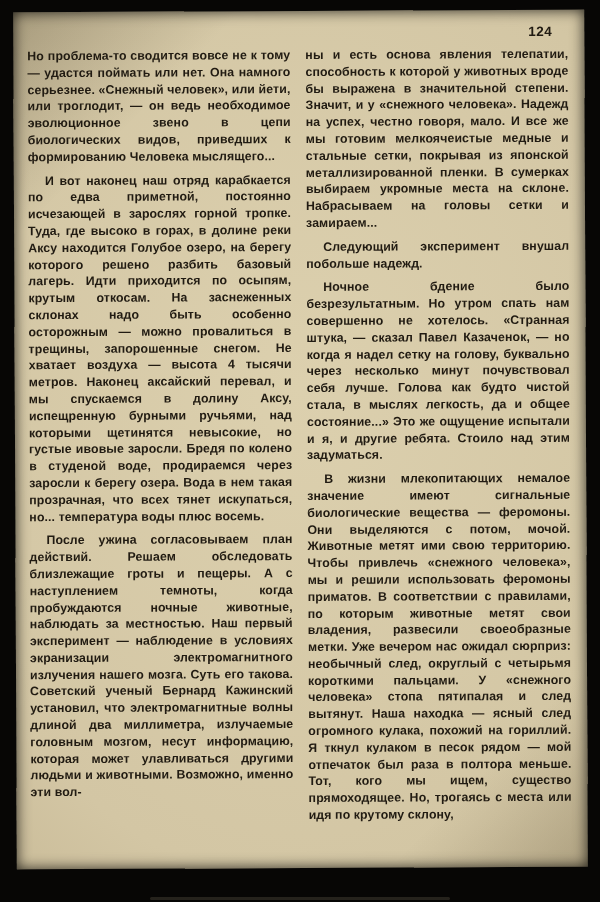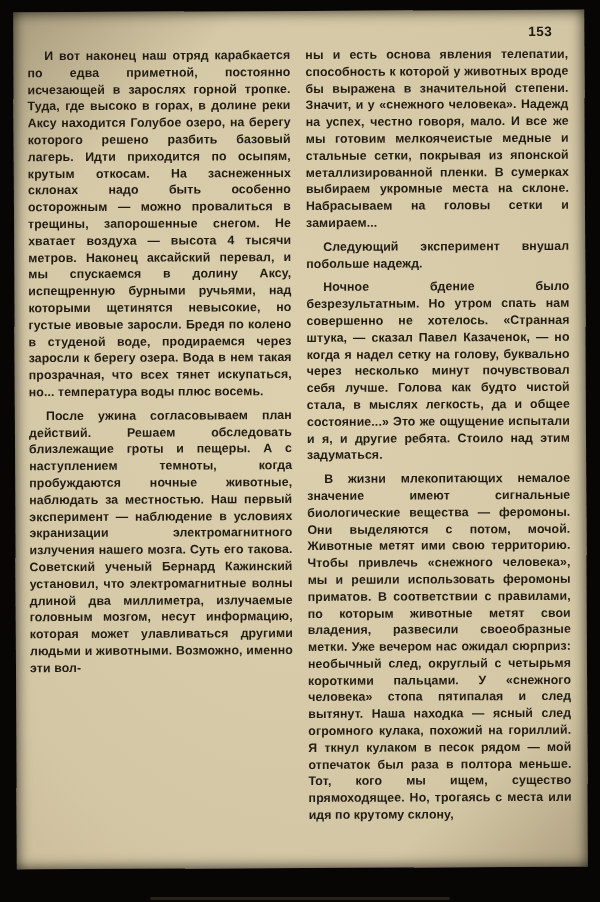--- a/index.html
+++ b/index.html
@@ -42,23 +42,24 @@
   .bottom-edge{
     position:absolute;left:150px;bottom:2px;width:300px;height:3px;
     background:#3a352c;border-radius:2px;opacity:0.6;
   }
 </style>
 </head>
 <body>
 
 <div class="scan">
   <div class="paper">
-    <div class="page-number">153</div>
+    <div class="page-number">124</div>
     <div class="cols">
       <div class="col">
+        <p>Но проблема-то сводится вовсе не к тому — удастся поймать или нет. Она намного серьезнее. «Снежный человек», или йети, или троглодит, — он ведь необходимое эволюционное звено в цепи биологических видов, приведших к формированию Человека мыслящего...</p>
         <p class="indent">И вот наконец наш отряд карабкается по едва приметной, постоянно исчезающей в зарослях горной тропке. Туда, где высоко в горах, в долине реки Аксу находится Голубое озеро, на берегу которого решено разбить базовый лагерь. Идти приходится по осыпям, крутым откосам. На заснеженных склонах надо быть особенно осторожным — можно провалиться в трещины, запорошенные снегом. Не хватает воздуха — высота 4 тысячи метров. Наконец аксайский перевал, и мы спускаемся в долину Аксу, испещренную бурными ручьями, над которыми щетинятся невысокие, но густые ивовые заросли. Бредя по колено в студеной воде, продираемся через заросли к берегу озера. Вода в нем такая прозрачная, что всех тянет искупаться, но... температура воды плюс восемь.</p>
         <p class="indent">После ужина согласовываем план действий. Решаем обследовать близлежащие гроты и пещеры. А с наступлением темноты, когда пробуждаются ночные животные, наблюдать за местностью. Наш первый эксперимент — наблюдение в условиях экранизации электромагнитного излучения нашего мозга. Суть его такова. Советский ученый Бернард Кажинский установил, что электромагнитные волны длиной два миллиметра, излучаемые головным мозгом, несут информацию, которая может улавливаться другими людьми и животными. Возможно, именно эти вол-</p>
       </div>
       <div class="col">
         <p>ны и есть основа явления телепатии, способность к которой у животных вроде бы выражена в значительной степени. Значит, и у «снежного человека». Надежд на успех, честно говоря, мало. И все же мы готовим мелкоячеистые медные и стальные сетки, покрывая из японской металлизированной пленки. В сумерках выбираем укромные места на склоне. Набрасываем на головы сетки и замираем...</p>
         <p class="indent">Следующий эксперимент внушал побольше надежд.</p>
         <p class="indent">Ночное бдение было безрезультатным. Но утром спать нам совершенно не хотелось. «Странная штука, — сказал Павел Казаченок, — но когда я надел сетку на голову, буквально через несколько минут почувствовал себя лучше. Голова как будто чистой стала, в мыслях легкость, да и общее состояние...» Это же ощущение испытали и я, и другие ребята. Стоило над этим задуматься.</p>
         <p class="indent">В жизни млекопитающих немалое значение имеют сигнальные биологические вещества — феромоны. Они выделяются с потом, мочой. Животные метят ими свою территорию. Чтобы привлечь «снежного человека», мы и решили использовать феромоны приматов. В соответствии с правилами, по которым животные метят свои владения, развесили своеобразные метки. Уже вечером нас ожидал сюрприз: необычный след, округлый с четырьмя короткими пальцами. У «снежного человека» стопа пятипалая и след вытянут. Наша находка — ясный след огромного кулака, похожий на гориллий. Я ткнул кулаком в песок рядом — мой отпечаток был раза в полтора меньше. Тот, кого мы ищем, существо прямоходящее. Но, трогаясь с места или идя по крутому склону,</p>
       </div>
     </div>

